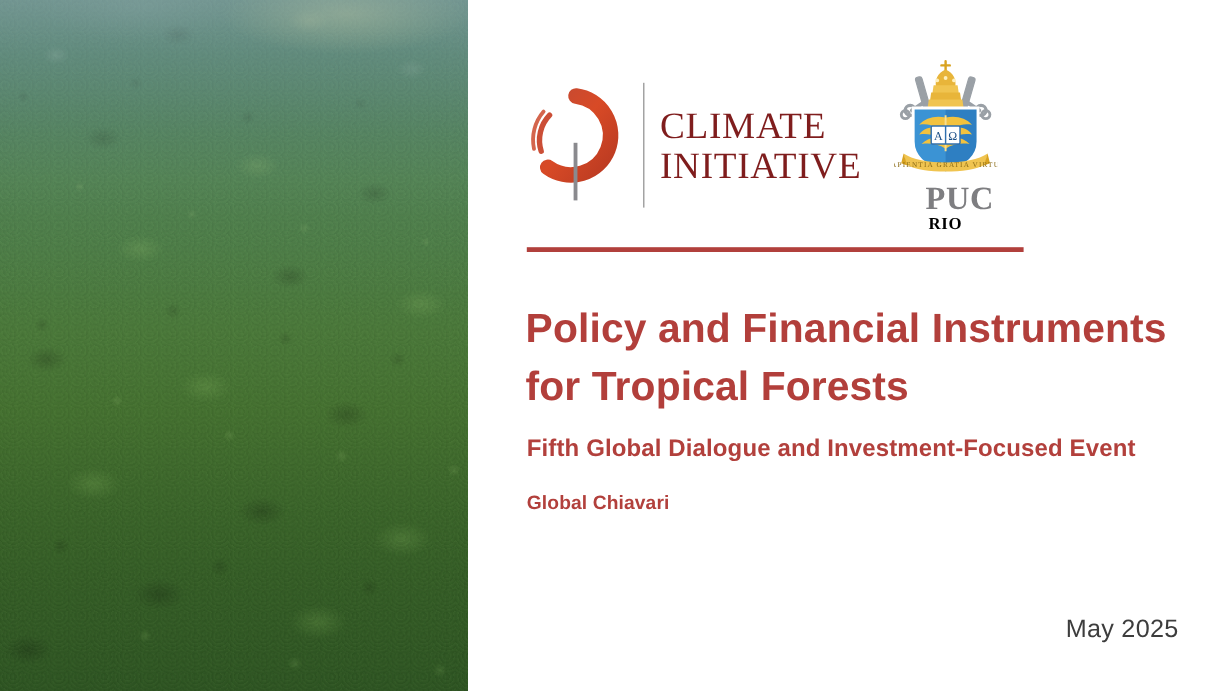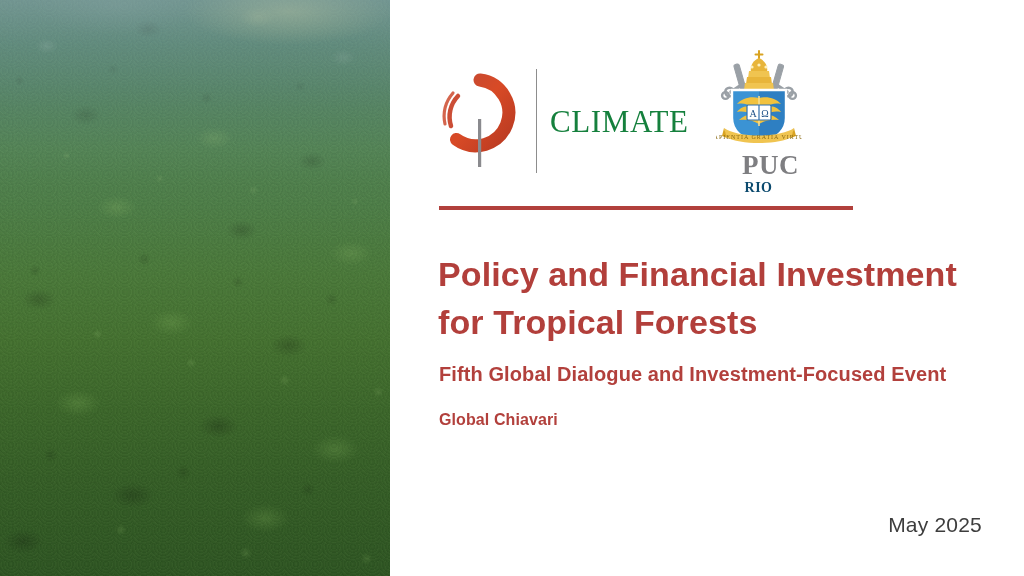--- a/index.html
+++ b/index.html
@@ -164,21 +164,21 @@
     height: 104px;
     background: #8d8d8d;
     margin: 0 13px 0 10px;
     flex: 0 0 auto;
   }
   .cpi-words {
     display: flex;
     flex-direction: column;
     justify-content: space-between;
     font-family: "Liberation Serif", serif;
-    color: #15803d;
+    color: #7f1d1d;
     font-size: 31px;
     line-height: 33px;
     letter-spacing: .6px;
   }
 
   .puc-logo {
     margin-left: 22px;
     width: 96px;
     display: flex;
     flex-direction: column;
@@ -193,21 +193,21 @@
     color: #7e7e81;
     font-weight: bold;
     font-size: 27px;
     line-height: 25px;
     letter-spacing: .5px;
     margin-top: 1px;
     margin-left: 24px;
   }
   .puc-sub {
     font-family: "Liberation Serif", serif;
-    color: #0c4a6e;
+    color: #000000;
     font-weight: bold;
     font-size: 14px;
     line-height: 15px;
     letter-spacing: .5px;
     margin-top: 2px;
   }
 
   
   .rule {
     position: absolute;
@@ -296,20 +296,21 @@
           <path d="M17 54 A 30 30 0 0 1 24 24" fill="none" stroke="#c8452b" stroke-width="4.5" stroke-linecap="round" opacity=".95"></path>
           <path d="M11 52 A 36 36 0 0 1 19 21" fill="none" stroke="#cd4a2e" stroke-width="3.2" stroke-linecap="round" opacity=".85"></path>
 
           <rect x="44" y="47" width="3.2" height="48" fill="#8a8a8e"></rect>
         </svg>
 
         <div class="cpi-divider"></div>
 
         <div class="cpi-words">
           <span>CLIMATE</span>
+          <span>INITIATIVE</span>
         </div>
       </div>
 
       <div class="puc-logo">
         <svg class="puc-crest" viewBox="0 0 86 104">
 
           <g stroke="#9aa0a6" fill="#9aa0a6">
             <rect x="21" y="16" width="5.5" height="26" rx="2" transform="rotate(-16 23 29)"></rect>
             <rect x="59" y="16" width="5.5" height="26" rx="2" transform="rotate(16 62 29)"></rect>
             <circle cx="13.5" cy="44" r="4.2" fill="none" stroke-width="2.6"></circle>
@@ -358,21 +359,21 @@
           </g>
         </svg>
         <div class="puc-name">PUC</div>
         <div class="puc-sub">RIO</div>
       </div>
 
     </div>
 
     <div class="rule"></div>
 
-    <h1 class="title">Policy and Financial Investment for Tropical Forests</h1>
+    <h1 class="title">Policy and Financial Instruments for Tropical Forests</h1>
 
     <div class="subtitle">Fifth Global Dialogue and Investment-Focused Event</div>
 
     <div class="author">Global Chiavari</div>
 
     <div class="date">May 2025</div>
 
   </div>
 </div>
 

